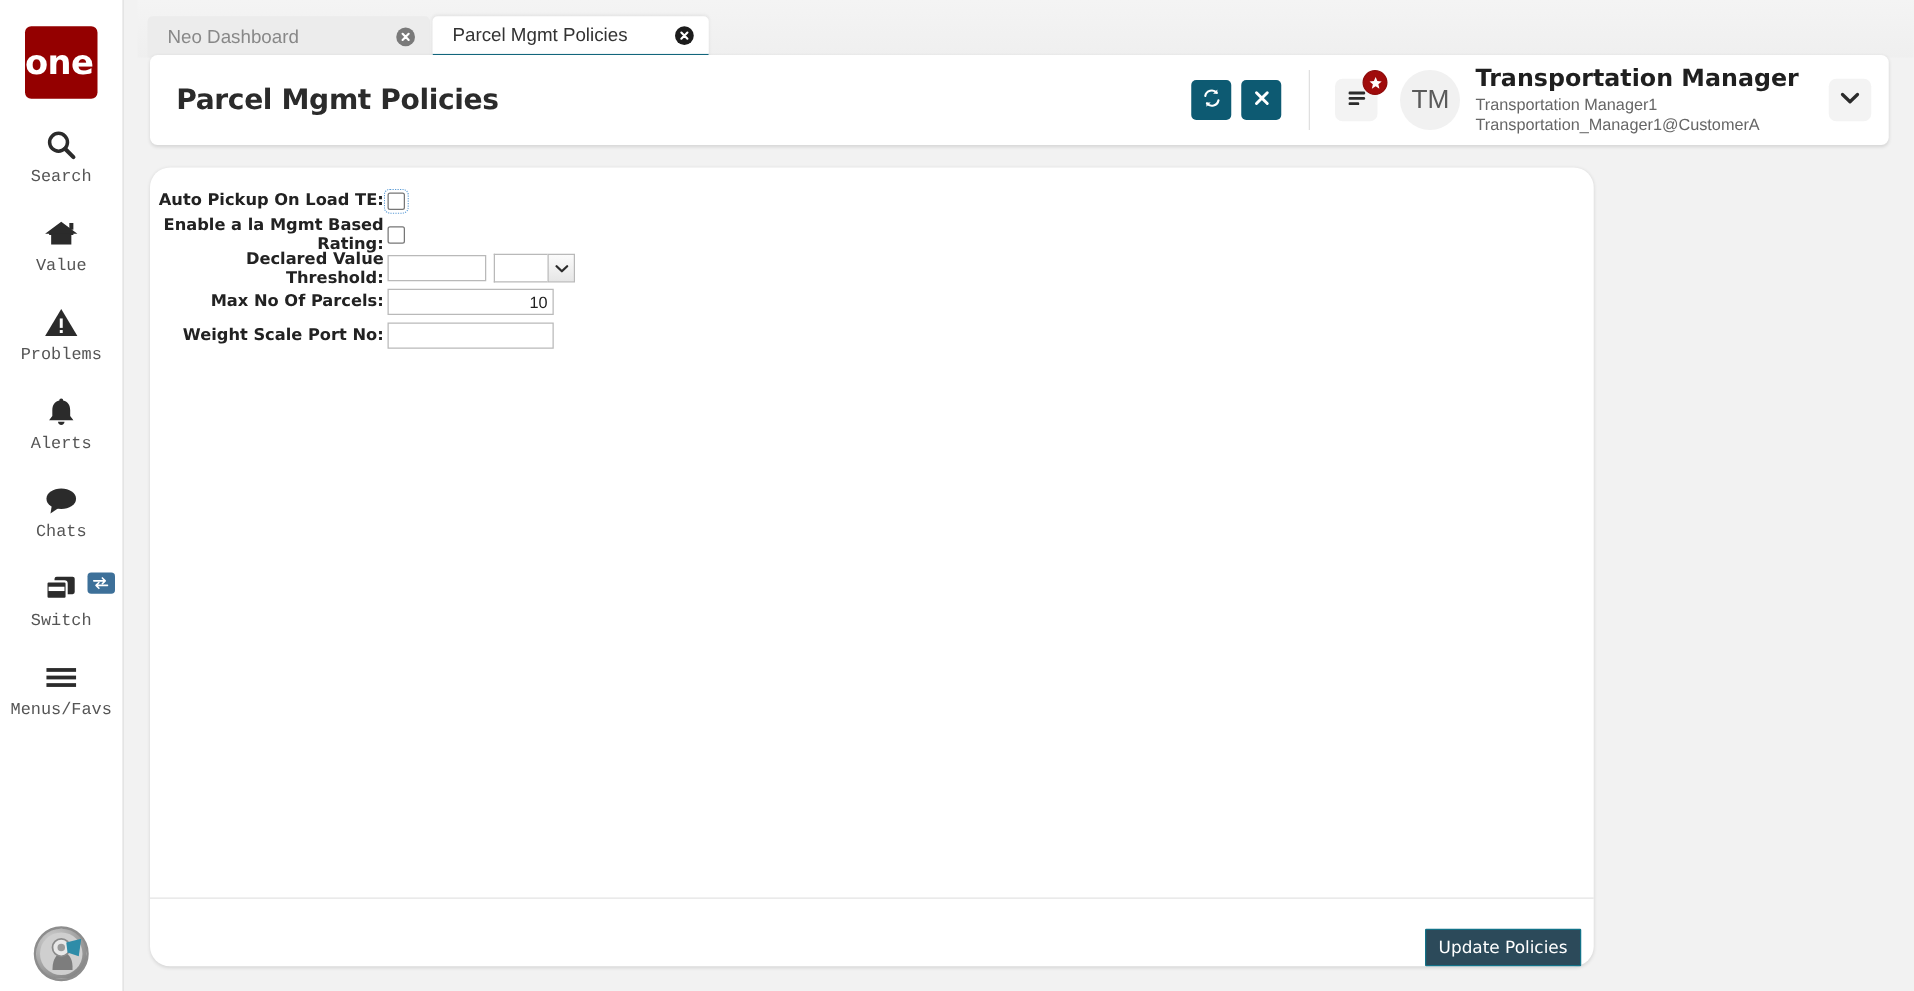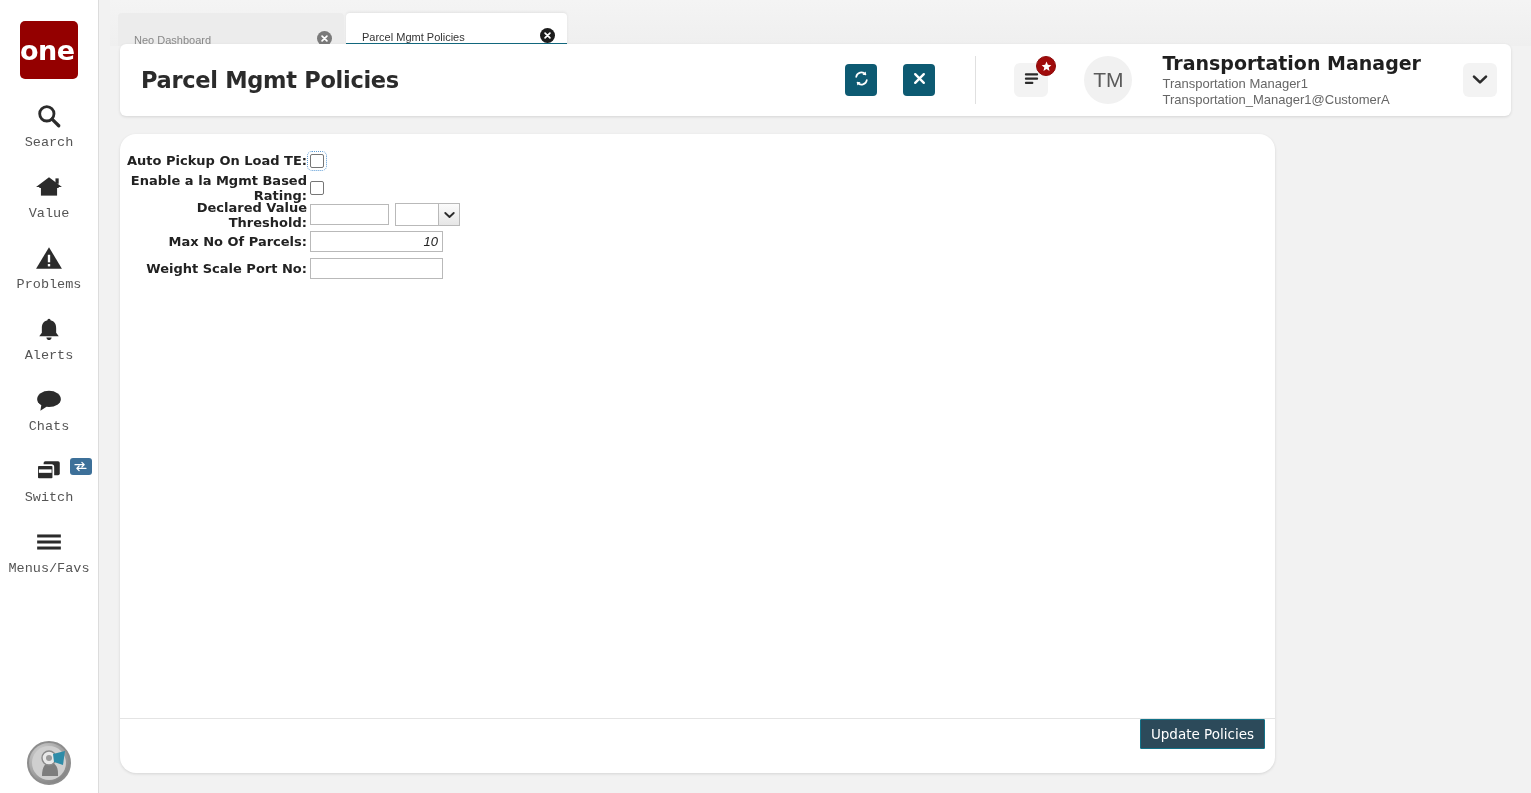--- a/index.html
+++ b/index.html
@@ -57,24 +57,24 @@
   }
 
   
   #tabbar {
     position: absolute; left: 110px; top: 0;
     width: 1421px; height: 46px;
     background: linear-gradient(#f4f4f4, #efefef);
   }
   .tab {
     position: absolute; top: 13px; height: 33px;
-    display: flex; align-items: flex-end;
+    display: flex; align-items: center;
     padding: 0 12px 0 16px;
     border-top-left-radius: 4px; border-top-right-radius: 4px;
-    cursor: pointer; font-size: 11px;
+    cursor: pointer; font-size: 15px;
   }
   .tab.inactive {
     left: 8px; width: 226px;
     background: #ececec; color: #888;
   }
   .tab.active {
     left: 236px; width: 221px;
     background: #fff; color: #333;
     border-bottom: 3px solid #13697f;
     box-shadow: 0 -1px 3px rgba(0,0,0,0.07);
@@ -94,21 +94,21 @@
     position: absolute; left: 120px; top: 44px;
     width: 1391px; height: 72px;
     background: #fff; border-radius: 6px;
     box-shadow: 0 1px 3px rgba(0,0,0,0.12);
     display: flex; align-items: center;
   }
   #page-title {
     margin-left: 21px; font-size: 22.5px; font-weight: 700; color: #2b2b2b;
     font-family: "DejaVu Sans", sans-serif; letter-spacing: -0.3px;
   }
-  .hdr-right { margin-left: auto; display: flex; align-items: center; height: 100%; gap: 18px; }
+  .hdr-right { margin-left: auto; display: flex; align-items: center; height: 100%; }
   .action-btn {
     width: 32px; height: 32px; border-radius: 4px;
     background: #0d5a72; border: none; cursor: pointer;
     display:flex; align-items:center; justify-content:center;
     margin-left: 8px;
   }
   .hdr-divider {
     width: 1px; height: 48px; background: #e0e0e0; margin-left: 22px; margin-right: 8px;
   }
   .menu-btn {
@@ -158,37 +158,36 @@
     -webkit-appearance: none; appearance: none; margin: 0;
     width: 14px; height: 14px;
     border: 1px solid #767676; background: #fff; border-radius: 2px;
     cursor: pointer;
   }
   .cb-focus { outline: 1px dotted #5b9bd5; outline-offset: 2px; }
   .txt {
     height: 21px; border: 1px solid #b9b9b9; background: #fff;
     font-size: 13px; padding: 0 4px; color: #222;
     font-family: "Liberation Sans", sans-serif;
-    font-style: italic;
   }
   .txt.w-small { width: 79px; }
   .txt.w-mid { width: 133px; text-align: right; }
   .txt.w-wide { width: 133px; }
   .sel-wrap { display: flex; margin-left: 6px; height: 23px; }
   .sel-box {
     width: 43px; height: 23px; border: 1px solid #b9b9b9; border-right: none; background: #fff;
   }
   .sel-arrow {
     width: 22px; height: 23px; border: 1px solid #b9b9b9;
     background: linear-gradient(#fbfbfb, #e6e6e6);
     display:flex; align-items:center; justify-content:center; cursor: pointer;
   }
   #footer-area {
     height: 55px; border-top: 1px solid #e4e4e4;
-    display: flex; align-items: flex-start; justify-content: flex-end;
+    display: flex; align-items: flex-end; justify-content: flex-end;
     padding-right: 10px;
   }
   #update-btn {
     background: #2c4a5a; border: 1px solid #137288;
     color: #fff; font-size: 13.5px; padding: 6px 10px;
     cursor: pointer; border-radius: 1px;
     font-family: "DejaVu Sans", sans-serif;
   }
 </style>
 </head>

